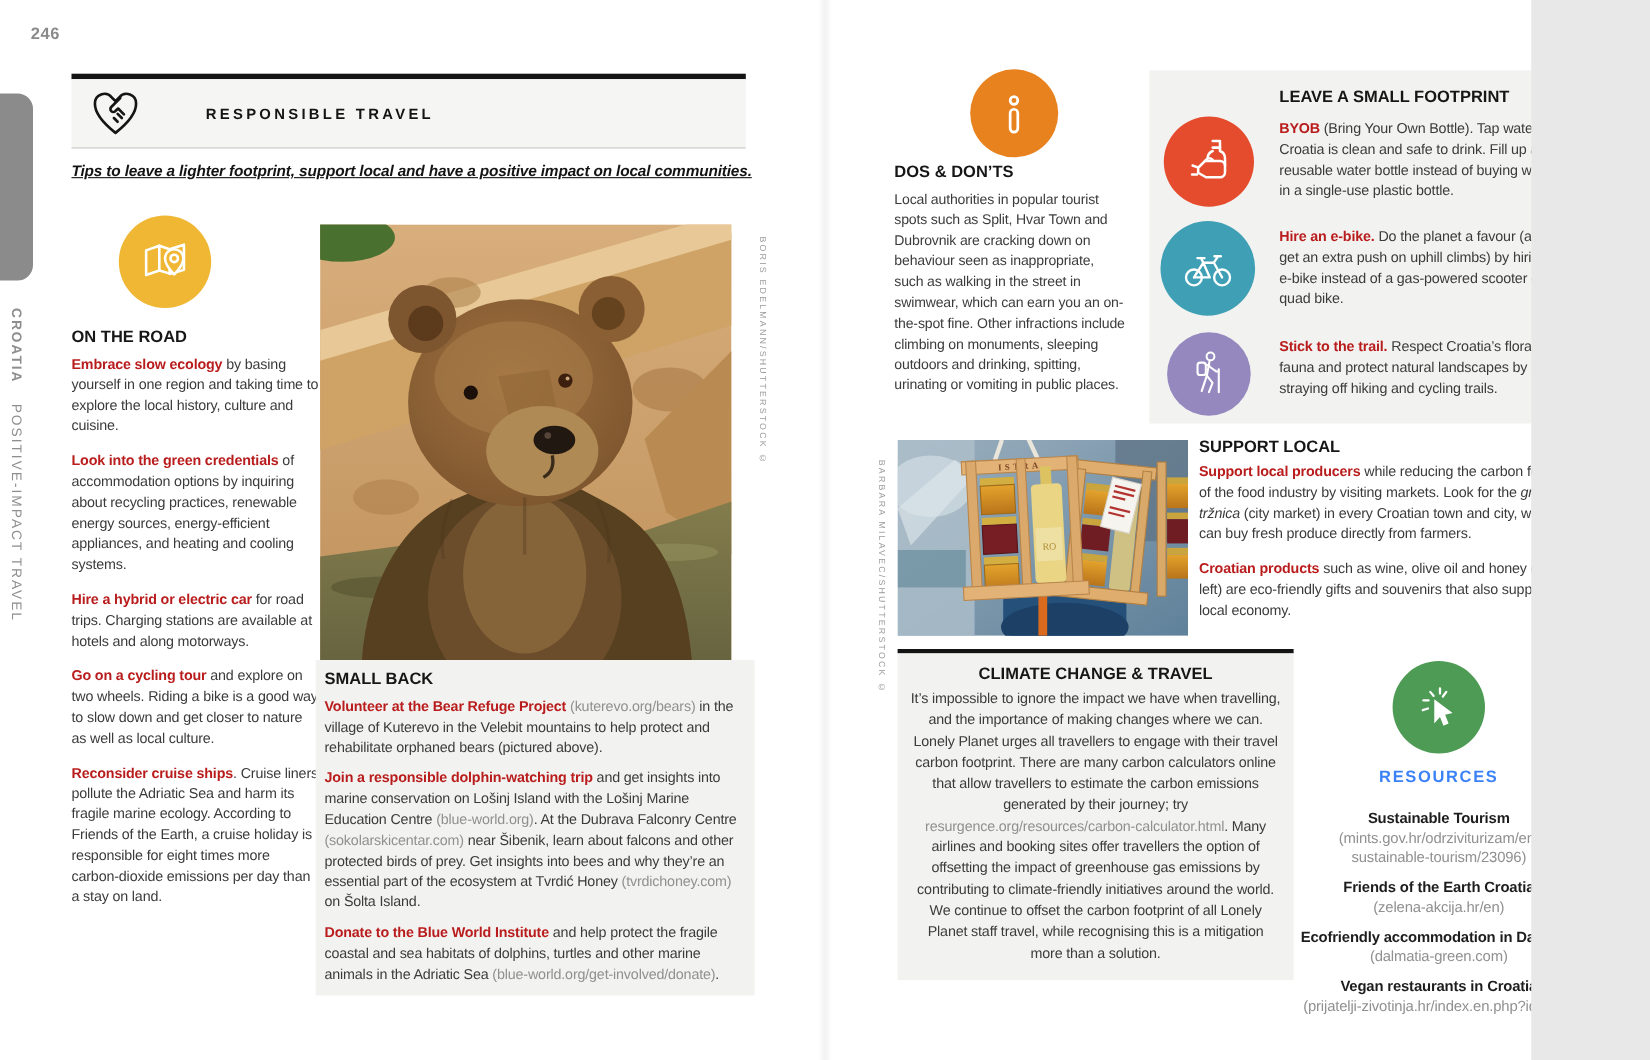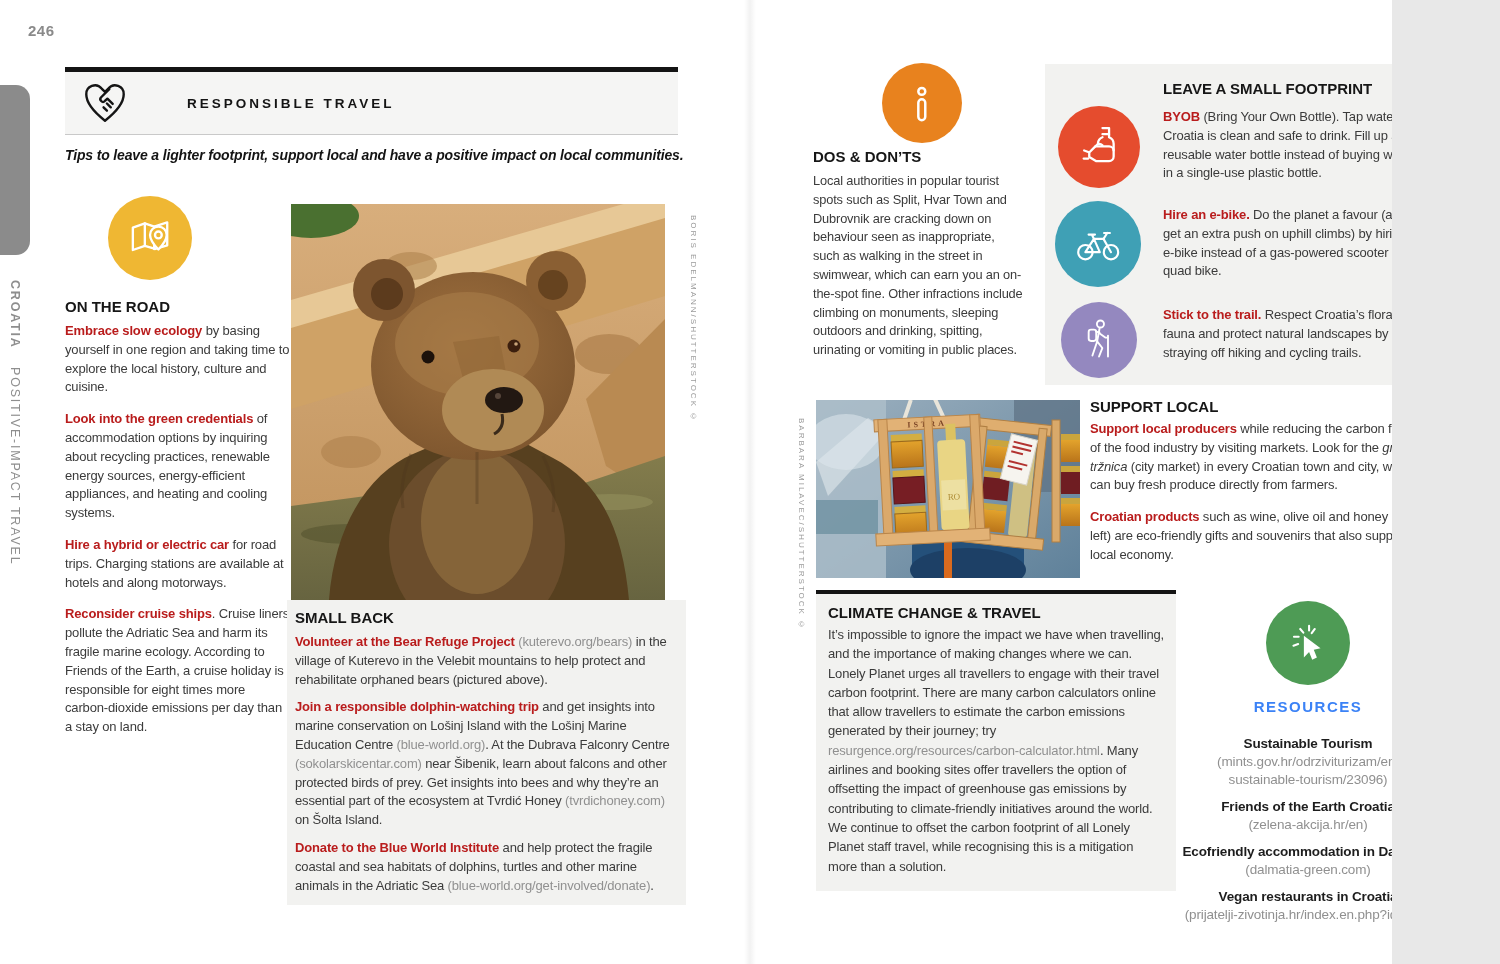--- a/index.html
+++ b/index.html
@@ -11,21 +11,21 @@
   .tab-left{left:0;top:85px;width:30px;height:170px;border-radius:0 14px 14px 0;}
   .tab-right{left:1469px;top:77px;width:31px;height:142px;border-radius:14px 0 0 14px;}
   .vlabel{writing-mode:vertical-rl;text-orientation:mixed;color:#8e8e8e;font-size:12.5px;letter-spacing:1.8px;white-space:nowrap;}
   .vlabel .ch{font-weight:bold;}
   .vlabel .sec{padding-top:18px;}
   .credit{writing-mode:vertical-rl;text-orientation:mixed;font-size:8px;letter-spacing:2px;color:#9b9b9b;white-space:nowrap;}
   
   .rt-bar{height:5px;background:#141414;}
   .rt-inner{height:62px;background:#f5f5f4;border-bottom:1px solid #c9c9c9;display:flex;align-items:center;gap:26px;padding-left:16px;}
   .rt-title{font-size:13.5px;font-weight:bold;letter-spacing:3px;color:#141414;margin-left:32px;}
-  .tagline{font-size:14px;font-weight:bold;font-style:italic;color:#141414;}
+  .tagline{font-size:14px;font-weight:bold;font-style:italic;color:#141414;text-decoration:underline;}
   
   .sec-h{margin:0 0 7px 0;font-size:15px;font-weight:bold;color:#161616;letter-spacing:0;}
   p.body{margin:0 0 13px 0;font-size:13px;line-height:18.8px;}
   p.body:last-child{margin-bottom:0;}
   p.body strong{color:#b91c1c;}
   .lnk{color:#909090;}
   .circle{border-radius:50%;display:flex;align-items:center;justify-content:center;}
   .circle svg{width:62%;height:62%;}
   .graybox{background:#f2f2f0;box-sizing:border-box;}
   .photo-frame{display:block;}
@@ -72,20 +72,21 @@
       <path d="M66,28 a16,16 0 0 1 16,16 c0,11 -16,28 -16,28 s-16,-17 -16,-28 a16,16 0 0 1 16,-16 Z" fill="#EFB733"></path>
       <circle cx="66" cy="44" r="6.5"></circle>
     </svg>
   </div>
 
   <div class="abs" style="left:65px;top:298px;width:226px;">
     <h3 class="sec-h">ON THE ROAD</h3>
     <p class="body"><strong>Embrace slow ecology</strong> by basing yourself in one region and taking time to explore the local history, culture and cuisine.</p>
     <p class="body"><strong>Look into the green credentials</strong> of accommodation options by inquiring about recycling practices, renewable energy sources, energy-efficient appliances, and heating and cooling systems.</p>
     <p class="body"><strong>Hire a hybrid or electric car</strong> for road trips. Charging stations are available at hotels and along motorways.</p>
+    <p class="body"><strong>Go on a cycling tour</strong> and explore on two wheels. Riding a bike is a good way to slow down and get closer to nature as well as local culture.</p>
     <p class="body"><strong>Reconsider cruise ships</strong>. Cruise liners pollute the Adriatic Sea and harm its fragile marine ecology. According to Friends of the Earth, a cruise holiday is responsible for eight times more carbon-dioxide emissions per day than a stay on land.</p>
   </div>
 
   <svg class="abs photo-frame" style="left:291px;top:204px;" width="374" height="396" viewBox="0 0 374 396">
     <defs>
       <linearGradient id="wallg" x1="0" y1="0" x2="0" y2="1">
         <stop offset="0" stop-color="#d8ae7c"></stop>
           <stop offset="1" stop-color="#bf915b"></stop>
       </linearGradient>
       <linearGradient id="waterg" x1="0" y1="0" x2="0" y2="1">
@@ -270,21 +271,21 @@
   <div class="abs credit" style="left:797px;top:418px;">BARBARA MILAVEC/SHUTTERSTOCK ©</div>
 
   <div class="abs" style="left:1090px;top:398px;width:356px;">
     <h3 class="sec-h" style="margin-bottom:5px;">SUPPORT LOCAL</h3>
     <p class="body"><strong>Support local producers</strong> while reducing the carbon footprint of the food industry by visiting markets. Look for the <em>gradska tržnica</em> (city market) in every Croatian town and city, where you can buy fresh produce directly from farmers.</p>
     <p class="body"><strong>Croatian products</strong> such as wine, olive oil and honey (pictured left) are eco-friendly gifts and souvenirs that also support the local economy.</p>
   </div>
 
   <div class="abs" style="left:816px;top:590px;width:360px;">
     <div style="height:4px;background:#141414;"></div>
-    <div class="graybox" style="padding:10px 12px 12px 12px;min-height:297px;">
+    <div class="graybox" style="padding:10px 12px 12px 12px;min-height:297px;text-align:center;">
       <h3 class="sec-h" style="margin-bottom:4px;">CLIMATE CHANGE &amp; TRAVEL</h3>
       <p class="body breakany" style="line-height:19.3px;margin:0;">It’s impossible to ignore the impact we have when travelling, and the importance of making changes where we can. Lonely Planet urges all travellers to engage with their travel carbon footprint. There are many carbon calculators online that allow travellers to estimate the carbon emissions generated by their journey; try <span class="lnk">resurgence.org/resources/carbon-calculator.html</span>. Many airlines and booking sites offer travellers the option of offsetting the impact of greenhouse gas emissions by contributing to climate-friendly initiatives around the world. We continue to offset the carbon footprint of all Lonely Planet staff travel, while recognising this is a mitigation more than a solution.</p>
     </div>
   </div>
 
   <div class="abs resources" style="left:1156px;top:601px;width:304px;">
     <div class="circle" style="width: 84px; height: 84px; margin: 0px auto; background-color: rgb(78, 155, 85);">
       <svg viewBox="0 0 100 100" fill="none" stroke="#fff" stroke-width="4" stroke-linecap="round" stroke-linejoin="round">
         <path d="M42,36 L42,78 L52,67 L58,82 L67,78 L61,63 L74,60 Z" fill="#fff" stroke="none"></path>
         <path d="M35,23 l6,7 M52,17 v9 M23,38 h9 M63,23 l-6,8 M22,55 l9,-3"></path>

